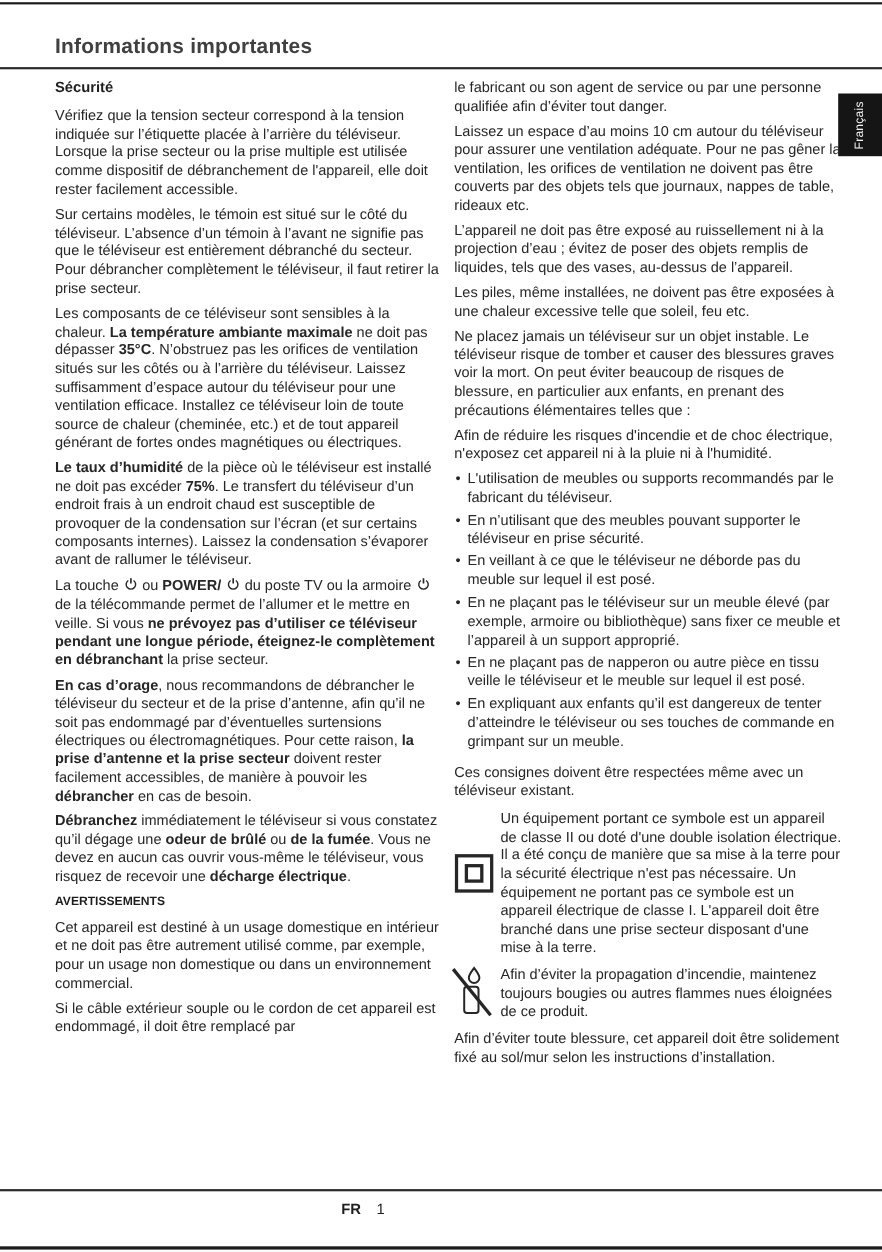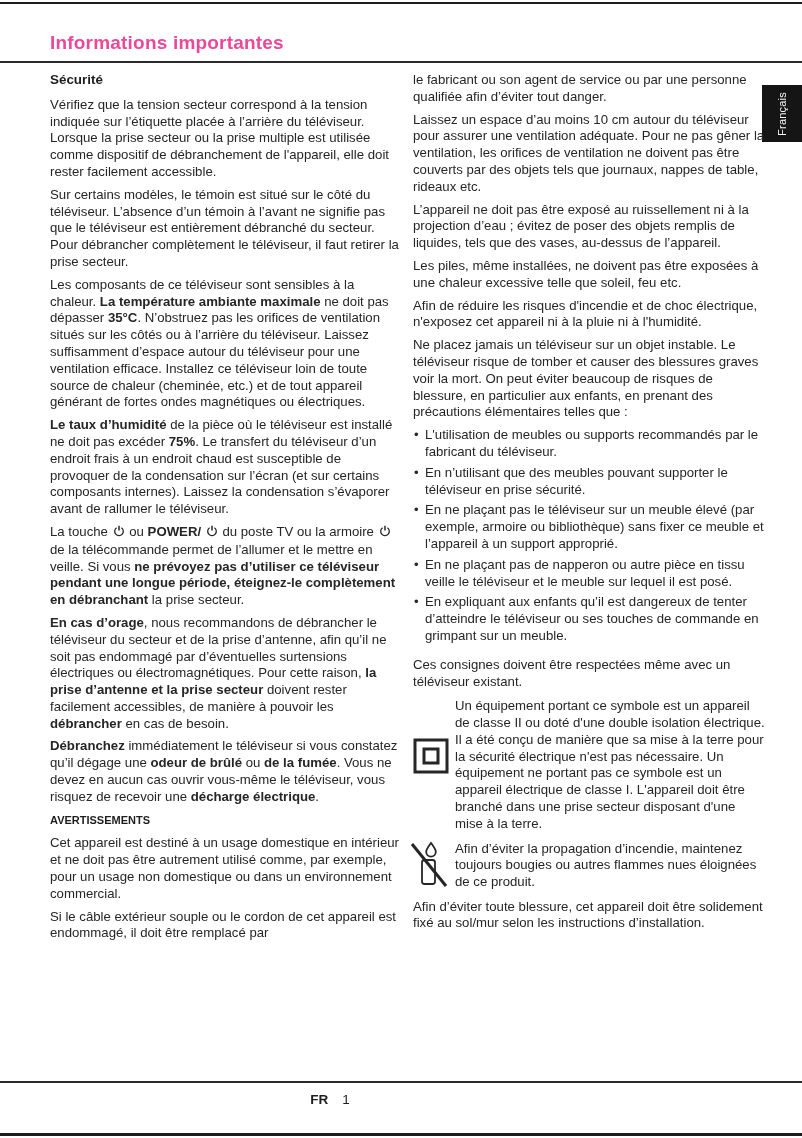--- a/index.html
+++ b/index.html
@@ -8,21 +8,21 @@
     width:802px;height:1138px;
     background:#ffffff;
     font-family:"Liberation Sans","DejaVu Sans",sans-serif;
     color:#262626;
     overflow:hidden;
   }
   .top-rule{position:absolute;left:0;top:2px;width:802px;height:2px;background:#1c1c1c;}
   .bottom-rule{position:absolute;left:0;top:1133px;width:802px;height:3px;background:#1c1c1c;}
   .page-title{
     position:absolute;left:50px;top:32px;margin:0;
-    font-size:19px;font-weight:bold;color:#ec4899;letter-spacing:.2px;
+    font-size:19px;font-weight:bold;color:#404040;letter-spacing:.2px;
   }
   .header-rule{position:absolute;left:0;top:61px;width:802px;height:2px;background:#2a2a2a;}
   .lang-tab{
     position:absolute;left:762px;top:85px;width:40px;height:57px;
     background:#151515;display:flex;align-items:center;justify-content:center;
   }
   .lang-tab span{
     transform:rotate(-90deg);color:#f5f5f5;font-size:11px;white-space:nowrap;letter-spacing:.2px;
   }
   .col{position:absolute;top:72px;width:352px;font-size:13.2px;line-height:16.8px;}
@@ -89,25 +89,26 @@
     <h3>AVERTISSEMENTS</h3>
     <p>Cet appareil est destiné à un usage domestique en intérieur et ne doit pas être autrement utilisé comme, par exemple, pour un usage non domestique ou dans un environnement commercial.</p>
     <p>Si le câble extérieur souple ou le cordon de cet appareil est endommagé, il doit être remplacé par</p>
   </div>
 
   <div class="col right">
     <p>le fabricant ou son agent de service ou par une personne qualifiée afin d’éviter tout danger.</p>
     <p>Laissez un espace d’au moins 10 cm autour du téléviseur pour assurer une ventilation adéquate. Pour ne pas gêner la ventilation, les orifices de ventilation ne doivent pas être couverts par des objets tels que journaux, nappes de table, rideaux etc.</p>
     <p>L’appareil ne doit pas être exposé au ruissellement ni à la projection d’eau ; évitez de poser des objets remplis de liquides, tels que des vases, au-dessus de l’appareil.</p>
     <p>Les piles, même installées, ne doivent pas être exposées à une chaleur excessive telle que soleil, feu etc.</p>
+    <p>Ne placez jamais un téléviseur sur un objet instable. Le téléviseur risque de tomber et causer des blessures graves voir la mort. On peut éviter beaucoup de risques de blessure, en particulier aux enfants, en prenant des précautions élémentaires telles que :</p>
     <p>Afin de réduire les risques d'incendie et de choc électrique, n'exposez cet appareil ni à la pluie ni à l'humidité.</p>
-    <p>Ne placez jamais un téléviseur sur un objet instable. Le téléviseur risque de tomber et causer des blessures graves voir la mort. On peut éviter beaucoup de risques de blessure, en particulier aux enfants, en prenant des précautions élémentaires telles que :</p>
     <ul class="bullets">
       <li>L'utilisation de meubles ou supports recommandés par le fabricant du téléviseur.</li>
       <li>En n’utilisant que des meubles pouvant supporter le téléviseur en prise sécurité.</li>
+      <li>En veillant à ce que le téléviseur ne déborde pas du meuble sur lequel il est posé.</li>
       <li>En ne plaçant pas le téléviseur sur un meuble élevé (par exemple, armoire ou bibliothèque) sans fixer ce meuble et l’appareil à un support approprié.</li>
       <li>En ne plaçant pas de napperon ou autre pièce en tissu veille le téléviseur et le meuble sur lequel il est posé.</li>
       <li>En expliquant aux enfants qu’il est dangereux de tenter d’atteindre le téléviseur ou ses touches de commande en grimpant sur un meuble.</li>
     </ul>
     <p>Ces consignes doivent être respectées même avec un téléviseur existant.</p>
 
     <div class="icon-note class2">
       <span class="note-icon">
         <svg width="36" height="36" viewBox="0 0 36 36" aria-hidden="true">
           <rect x="2" y="2" width="32" height="32" fill="none" stroke="#262626" stroke-width="3"></rect>

